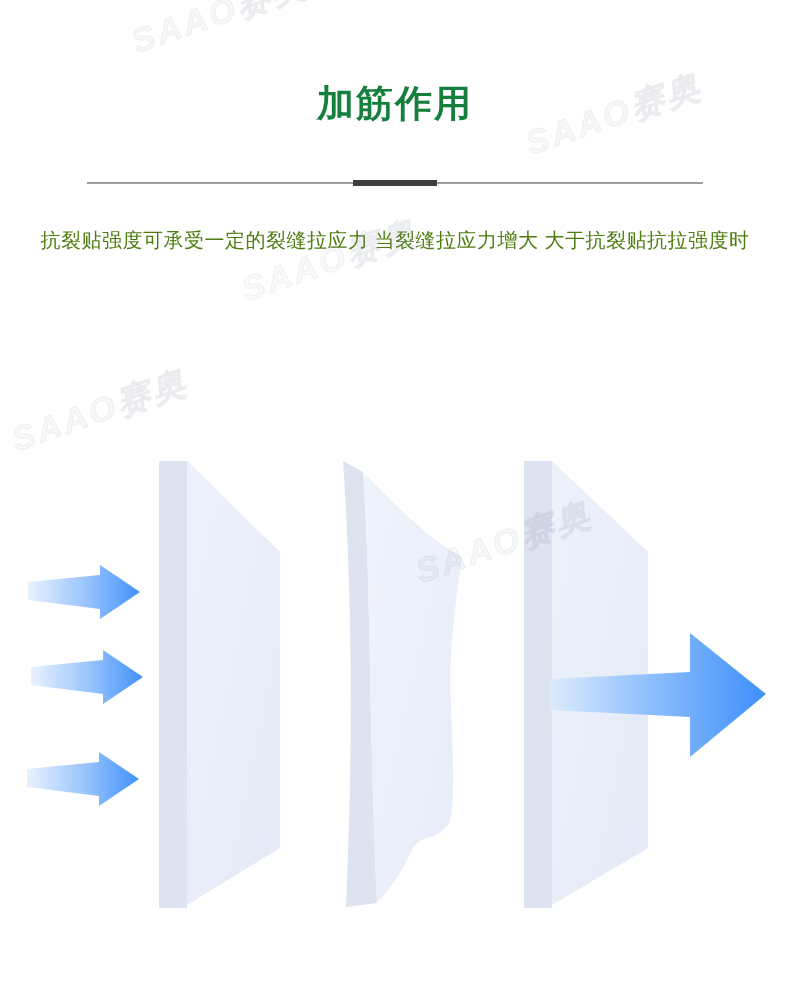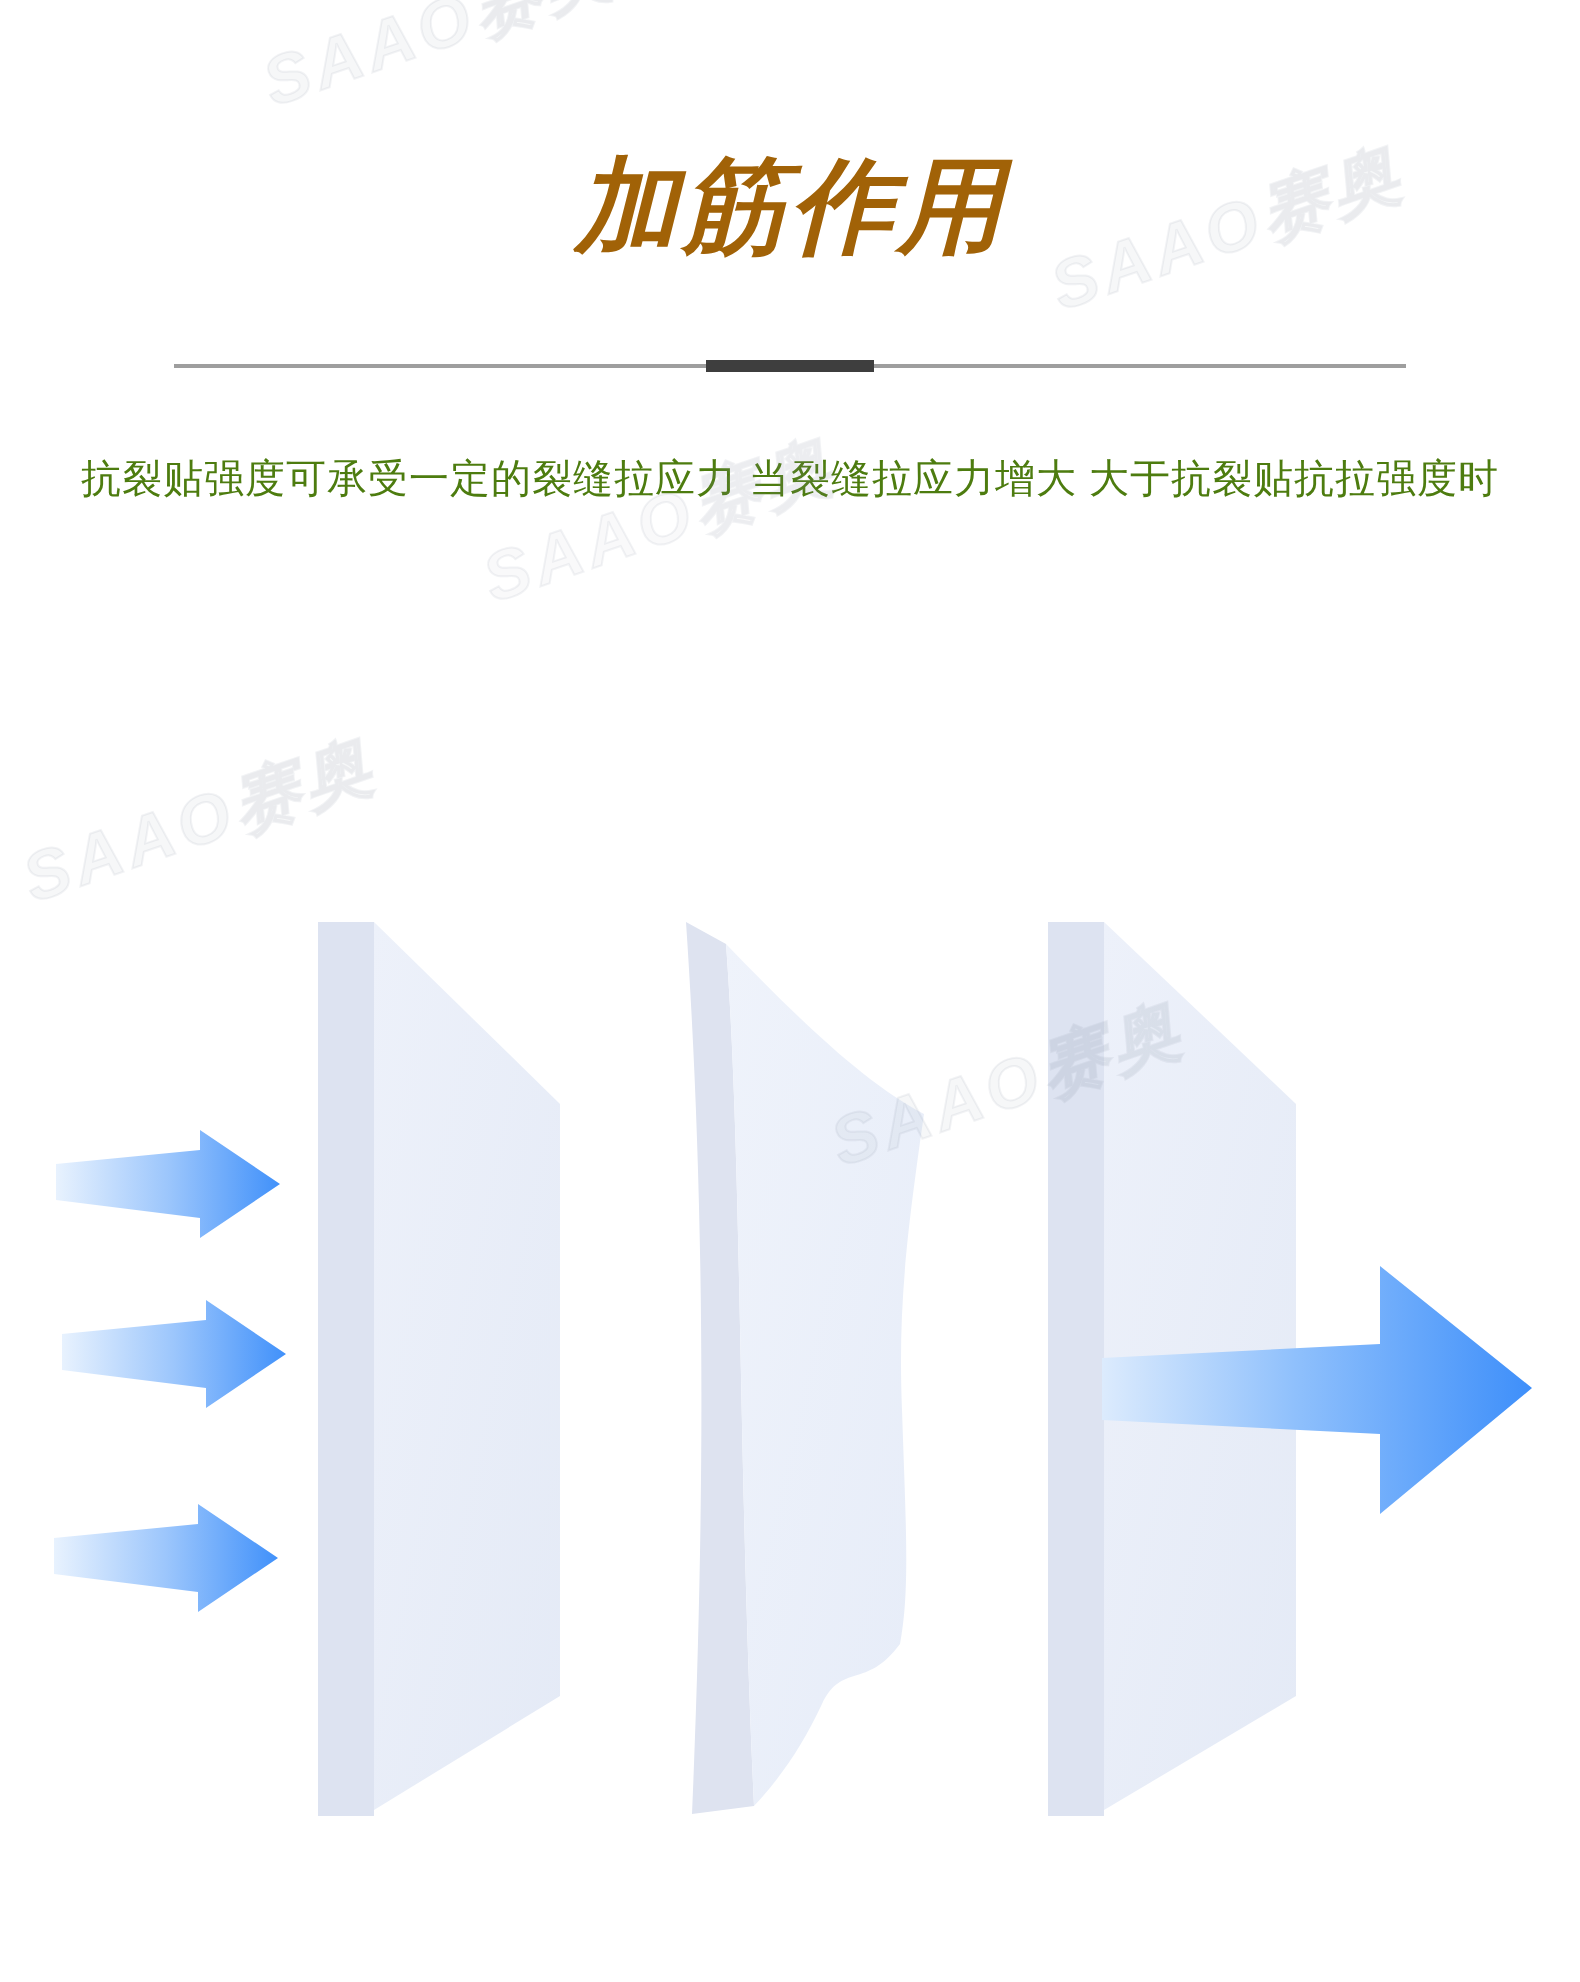--- a/index.html
+++ b/index.html
@@ -1,21 +1,21 @@
 <!DOCTYPE html>
 <html><head>
 <meta charset="utf-8">
 <style>
   html,body{margin:0;padding:0;background:#ffffff;}
   body{font-family:"Liberation Sans","DejaVu Sans",sans-serif;}
   .page{position:relative;width:790px;height:991px;background:#ffffff;overflow:hidden;}
 
   
   .header{padding-top:74px;text-align:center;}
-  .title{margin:0;font-size:52px;line-height:60px;font-weight:bold;color:#a16207;letter-spacing:2px;font-style:italic;}
+  .title{margin:0;font-size:37px;line-height:60px;font-weight:bold;color:#15803d;letter-spacing:2px;}
 
   .divider{position:relative;height:6px;margin-top:46px;}
   .divider-line{position:absolute;left:87px;right:87px;top:2px;height:2px;background:#9e9e9e;}
   .divider-accent{position:absolute;left:50%;transform:translateX(-50%);top:0;width:84px;height:6px;background:#3e3e3e;}
 
   
   .paragraph{margin-top:28px;text-align:center;font-size:20px;line-height:52px;color:#4d7c0f;letter-spacing:0.5px;}
   .paragraph div{white-space:nowrap;}
 
   

